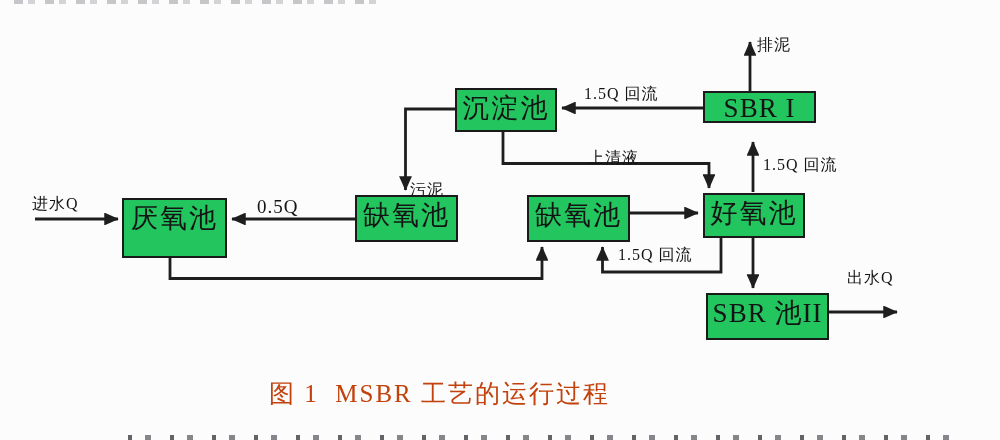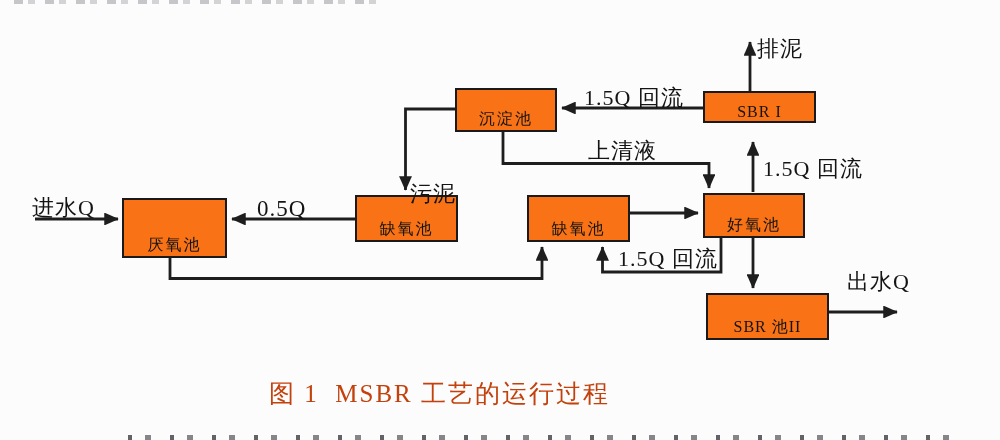--- a/index.html
+++ b/index.html
@@ -11,31 +11,31 @@
     color:#141414;
     overflow:hidden;
   }
   .arrows{position:absolute;left:0;top:0;width:1000px;height:440px;}
   .arrows polyline, .arrows line{
     fill:none;stroke:#1e1e1e;stroke-width:2.8;
   }
   .node{
     position:absolute;
     border:2.8px solid #1a1a1a;
-    background:#f97316;
-    display:flex;align-items:flex-end;justify-content:center;
-    font-size:16px;letter-spacing:2px;
+    background:#22c55e;
+    display:flex;align-items:flex-start;justify-content:center;
+    font-size:27px;letter-spacing:2px;
     box-sizing:border-box;
   }
   .lbl{
     position:absolute;
-    font-size:22px;line-height:1.05;
+    font-size:16px;line-height:1.05;
     white-space:pre;letter-spacing:1px;
   }
-  .lbl.q{font-size:23px;}
+  .lbl.q{font-size:19px;}
   .caption{
     position:absolute;left:269px;top:377px;
     font-size:25px;letter-spacing:2px;white-space:pre;
     color:#c2410c;
   }
   .crop-strip{position:absolute;}
   .crop-strip.top{
     left:14px;top:0;width:368px;height:4px;
     background:repeating-linear-gradient(90deg,
       rgba(145,145,152,.5) 0 9px, transparent 9px 14px,
@@ -104,21 +104,21 @@
   </div>
 
   <div class="lbl" style="left:32px;top:196px;">进水Q</div>
 
   <div class="lbl q" style="left:257px;top:197px;">0.5Q</div>
 
   <div class="lbl" style="left:410px;top:143px;margin-top:39px;">污泥</div>
 
   <div class="lbl" style="left:584px;top:86px;">1.5Q 回流</div>
 
-  <div class="lbl" style="left:588px;top:139px;">上清液</div>
+  <div class="lbl" style="left:588px;top:150px;">上清液</div>
 
   <div class="lbl" style="left:757px;top:37px;">排泥</div>
 
   <div class="lbl" style="left:763px;top:157px;">1.5Q 回流</div>
 
   <div class="lbl" style="left:618px;top:247px;">1.5Q 回流</div>
 
   <div class="lbl" style="left:847px;top:270px;">出水Q</div>
 
   <div class="caption">图 1  MSBR 工艺的运行过程</div>

